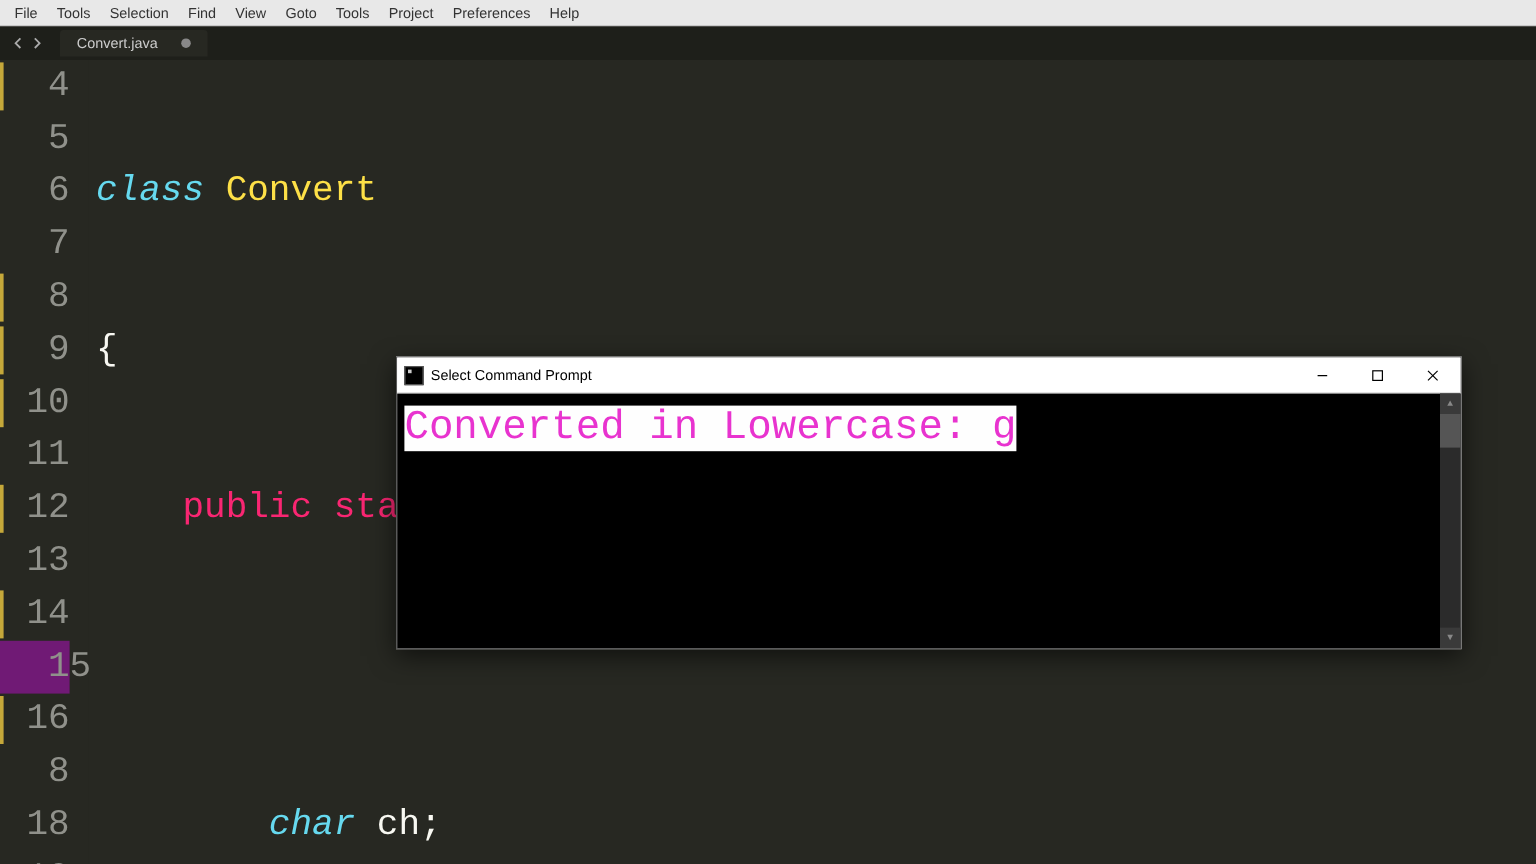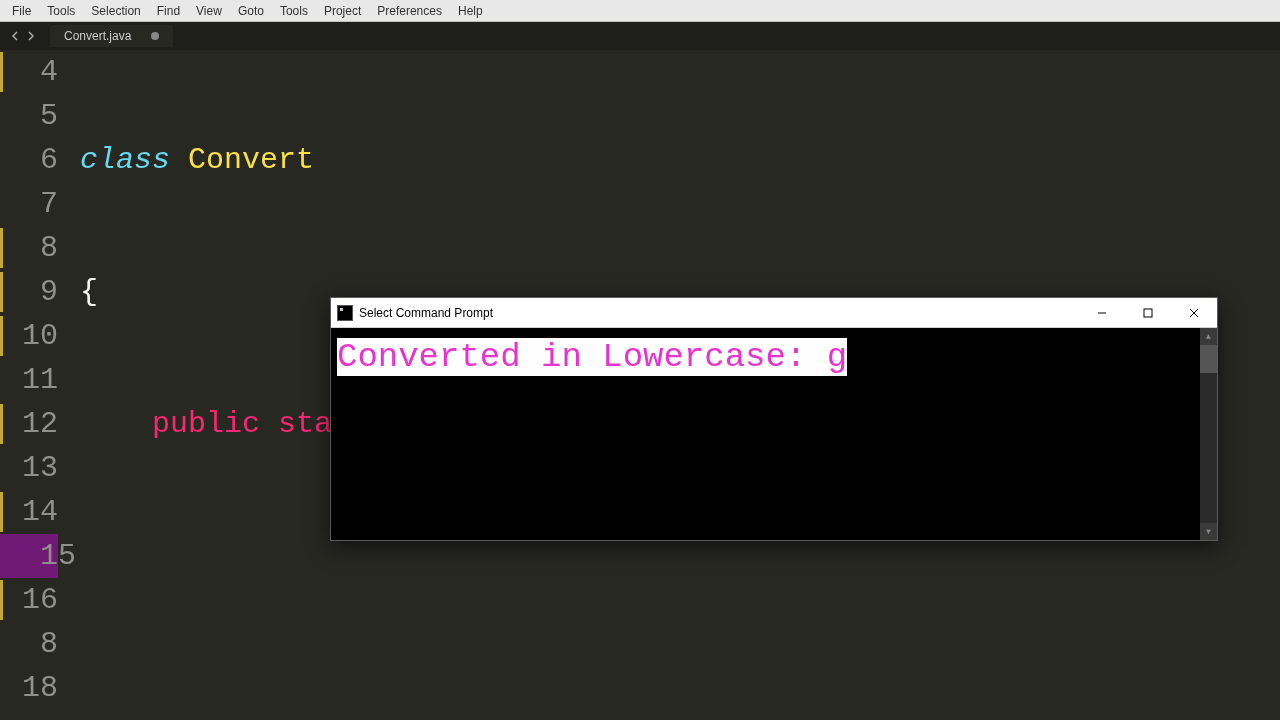--- a/index.html
+++ b/index.html
@@ -234,20 +234,21 @@
       <div class="ln mod">16</div>
       <div class="ln">8</div>
       <div class="ln">18</div>
       <div class="ln">19</div>
     </div>
   <div class="code">
     <div class="row"><span class="kw-blue">class</span><span class="punct"> </span><span class="name-grn">Convert</span></div>
     <div class="row"><span class="punct">{</span></div>
     <div class="row"><span class="punct">    </span><span class="kw-red">public</span><span class="punct"> </span><span class="kw-red">static</span><span class="punct"> </span><span class="kw-blue">void</span><span class="punct"> </span><span class="name-grn">main</span><span class="punct">(</span><span class="type-it">String</span><span class="punct">[] </span><span class="param">args</span><span class="punct">)</span><span class="punct"> {</span></div>
     <div class="row"></div>
+    <div class="row"><span class="punct">        </span><span class="type-it">char</span><span class="ident"> ch</span><span class="punct">;</span></div>
     
     
     
     
     
     
     
     
     
     

